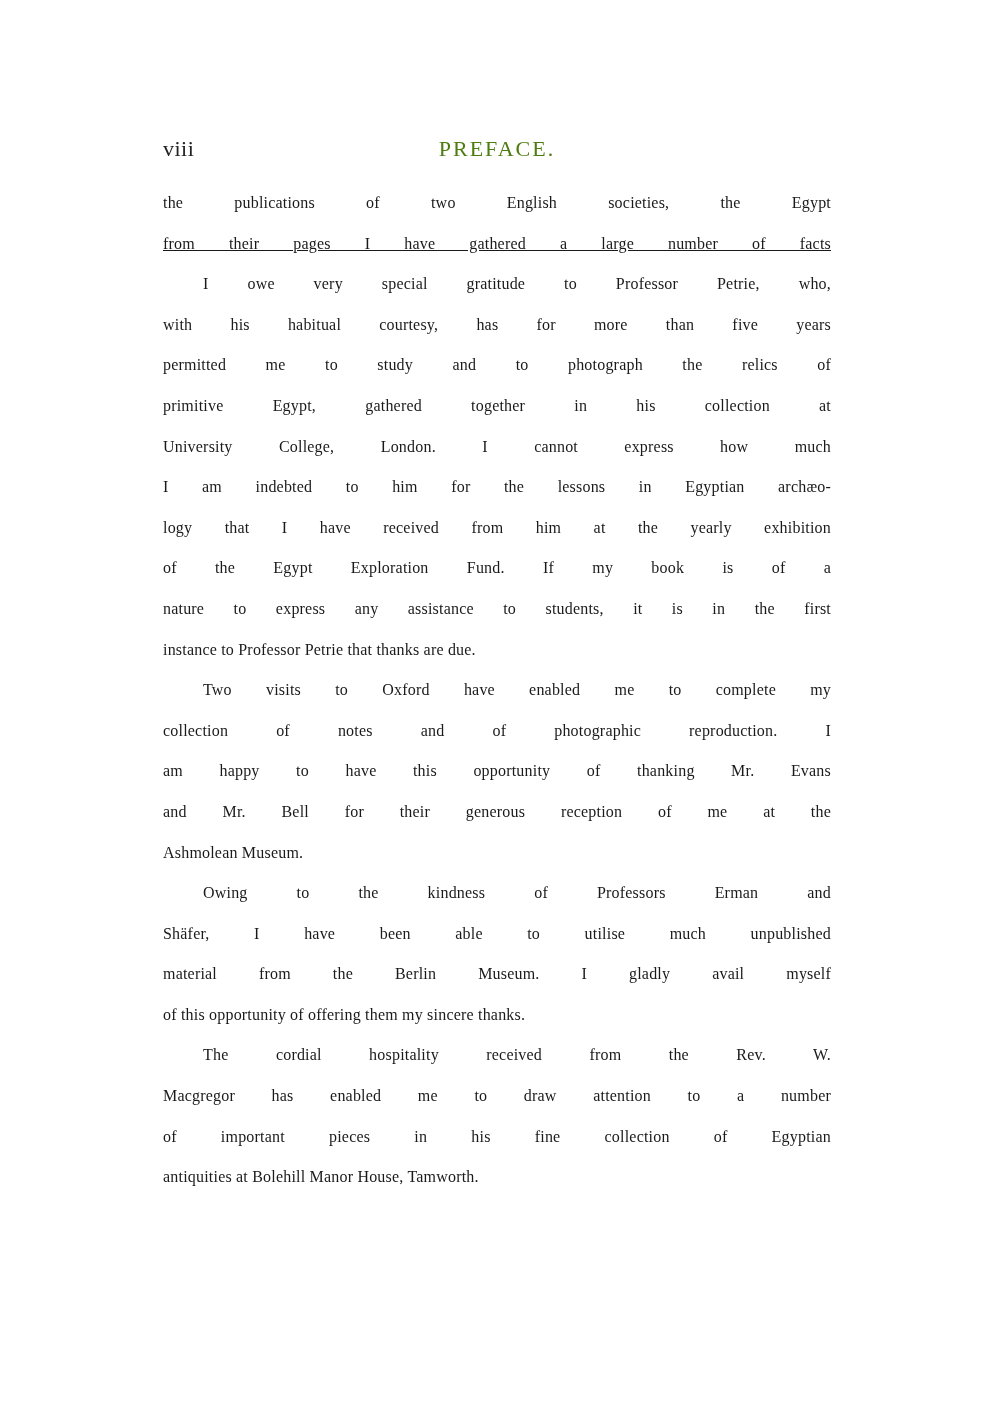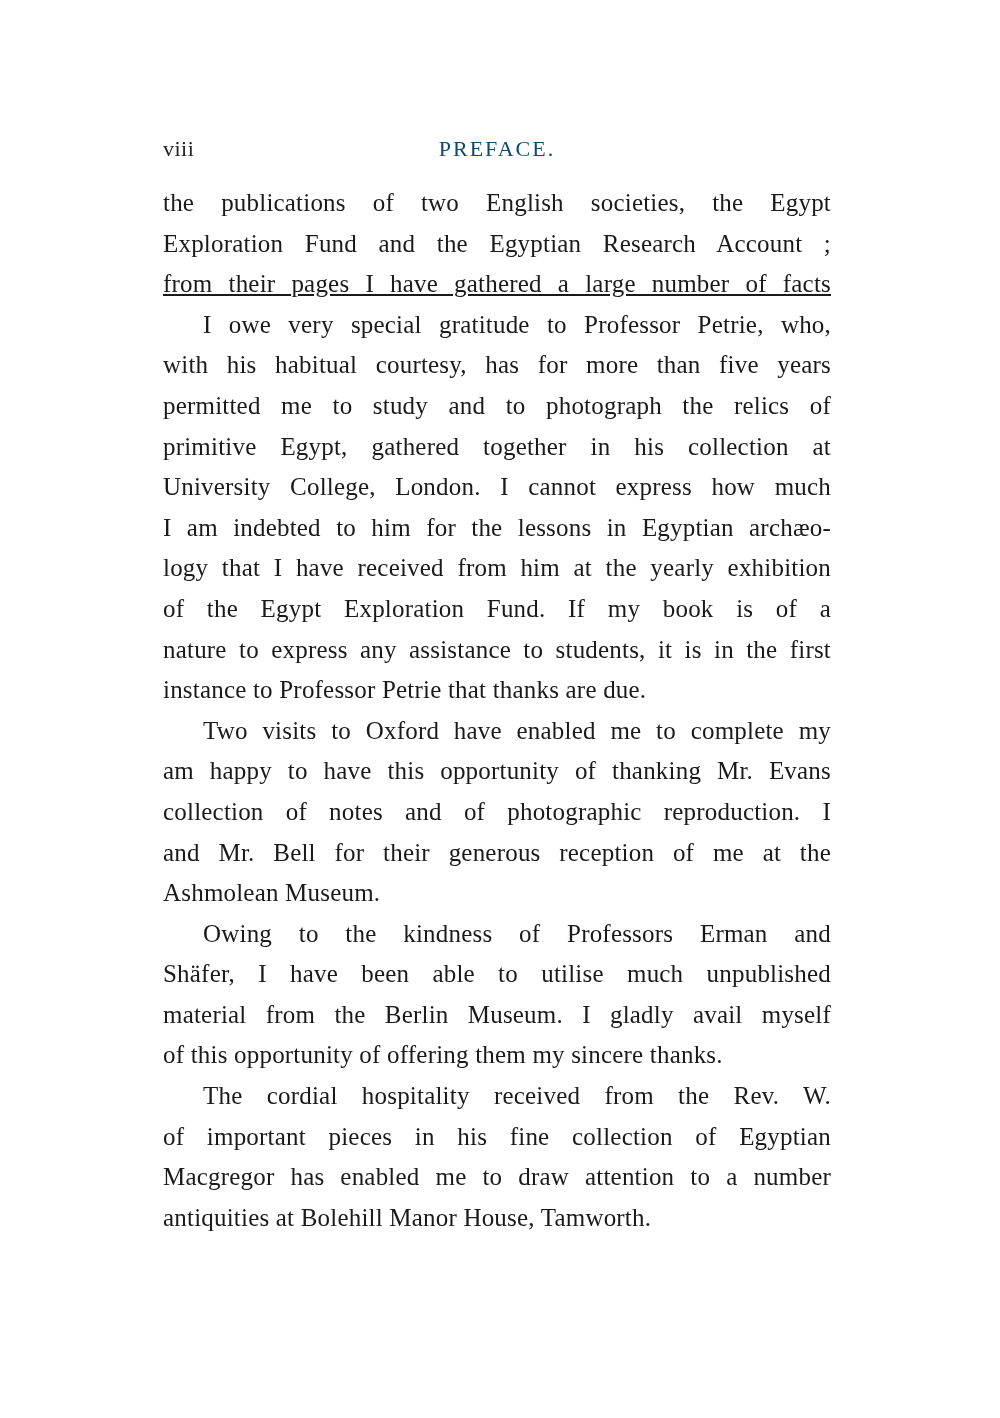--- a/index.html
+++ b/index.html
@@ -39,33 +39,33 @@
       color: #222;
     }
     .running-title {
       position: absolute;
       left: 0;
       right: 0;
       top: 0;
       text-align: center;
       font-size: 22px;
       letter-spacing: 2px;
-      color: #0c4a6e;
+      color: #4d7c0f;
     }
     .body-text {
       position: absolute;
       top: 183px;
       left: 163px;
       width: 668px;
     }
     .line {
       display: block;
       height: 40.6px;
       line-height: 40.6px;
-      font-size: 25px;
+      font-size: 16px;
       text-align: justify;
       text-align-last: justify;
       white-space: nowrap;
       overflow: visible;
       letter-spacing: 0.2px;
     }
     .line.indent {
       padding-left: 40px;
     }
     .line.last {
@@ -84,23 +84,20 @@
   <div class="running-head">
     <span class="page-number">viii</span>
     <span class="running-title">PREFACE.</span>
   </div>
 
   <div class="body-text">
 
     <div>
       <div class="line">
           <span style="text-align: justify; text-align-last: justify;">the publications of two English societies, the Egypt</span>
-        </div>
-      <div class="line">
-          <span style="text-align: justify; text-align-last: justify;">Exploration Fund and the Egyptian Research Account ;</span>
         </div>
       <div class="line">
           <span style="text-align: justify; text-align-last: justify; text-decoration: underline;">from their pages I have gathered a large number of facts</span>
         </div>
     </div>
 
     <div>
       <div class="line indent">
           <span style="text-align: justify; text-align-last: justify;">I owe very special gratitude to Professor Petrie, who,</span>
         </div>
@@ -131,24 +128,24 @@
       <div class="line last">
           <span style="text-align: left; text-align-last: left;">instance to Professor Petrie that thanks are due.</span>
         </div>
     </div>
 
     <div>
       <div class="line indent">
           <span style="text-align: justify; text-align-last: justify;">Two visits to Oxford have enabled me to complete my</span>
         </div>
       <div class="line">
-          <span style="text-align: justify; text-align-last: justify;">am happy to have this opportunity of thanking Mr. Evans</span>
+          <span style="text-align: justify; text-align-last: justify;">collection of notes and of photographic reproduction. I</span>
         </div>
       <div class="line">
-          <span style="text-align: justify; text-align-last: justify;">collection of notes and of photographic reproduction. I</span>
+          <span style="text-align: justify; text-align-last: justify;">am happy to have this opportunity of thanking Mr. Evans</span>
         </div>
       <div class="line">
           <span style="text-align: justify; text-align-last: justify;">and Mr. Bell for their generous reception of me at the</span>
         </div>
       <div class="line last">
           <span style="text-align: left; text-align-last: left;">Ashmolean Museum.</span>
         </div>
     </div>
 
     <div>
@@ -164,24 +161,24 @@
       <div class="line last">
           <span style="text-align: center; text-align-last: left;">of this opportunity of offering them my sincere thanks.</span>
         </div>
     </div>
 
     <div>
       <div class="line indent">
           <span style="text-align: justify; text-align-last: justify;">The cordial hospitality received from the Rev. W.</span>
         </div>
       <div class="line">
-          <span style="text-align: justify; text-align-last: justify;">of important pieces in his fine collection of Egyptian</span>
+          <span style="text-align: justify; text-align-last: justify;">Macgregor has enabled me to draw attention to a number</span>
         </div>
       <div class="line">
-          <span style="text-align: justify; text-align-last: justify;">Macgregor has enabled me to draw attention to a number</span>
+          <span style="text-align: justify; text-align-last: justify;">of important pieces in his fine collection of Egyptian</span>
         </div>
       <div class="line last">
           <span style="text-align: left; text-align-last: left;">antiquities at Bolehill Manor House, Tamworth.</span>
         </div>
     </div>
 
   </div>
 </div>
 
 </body></html>

